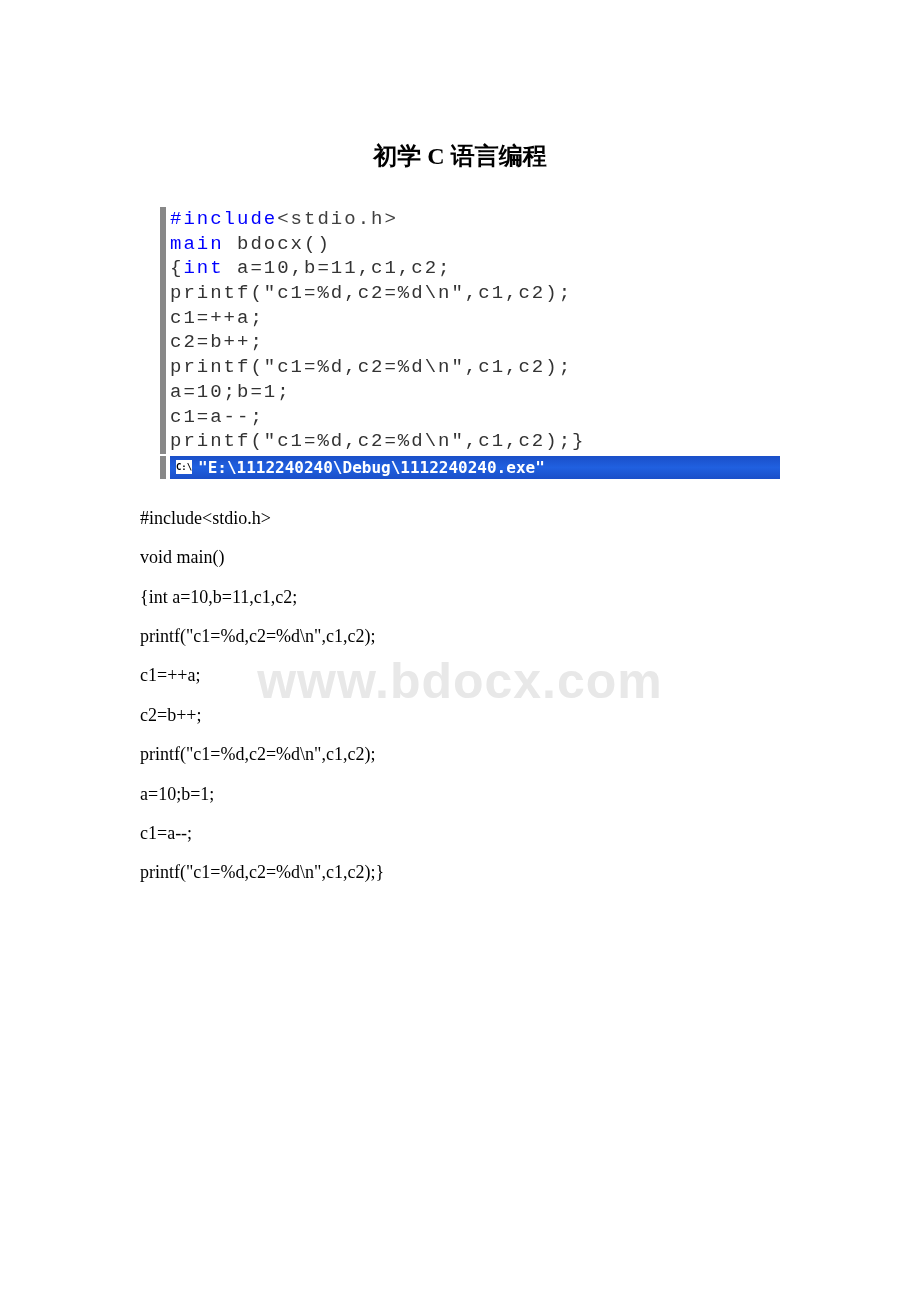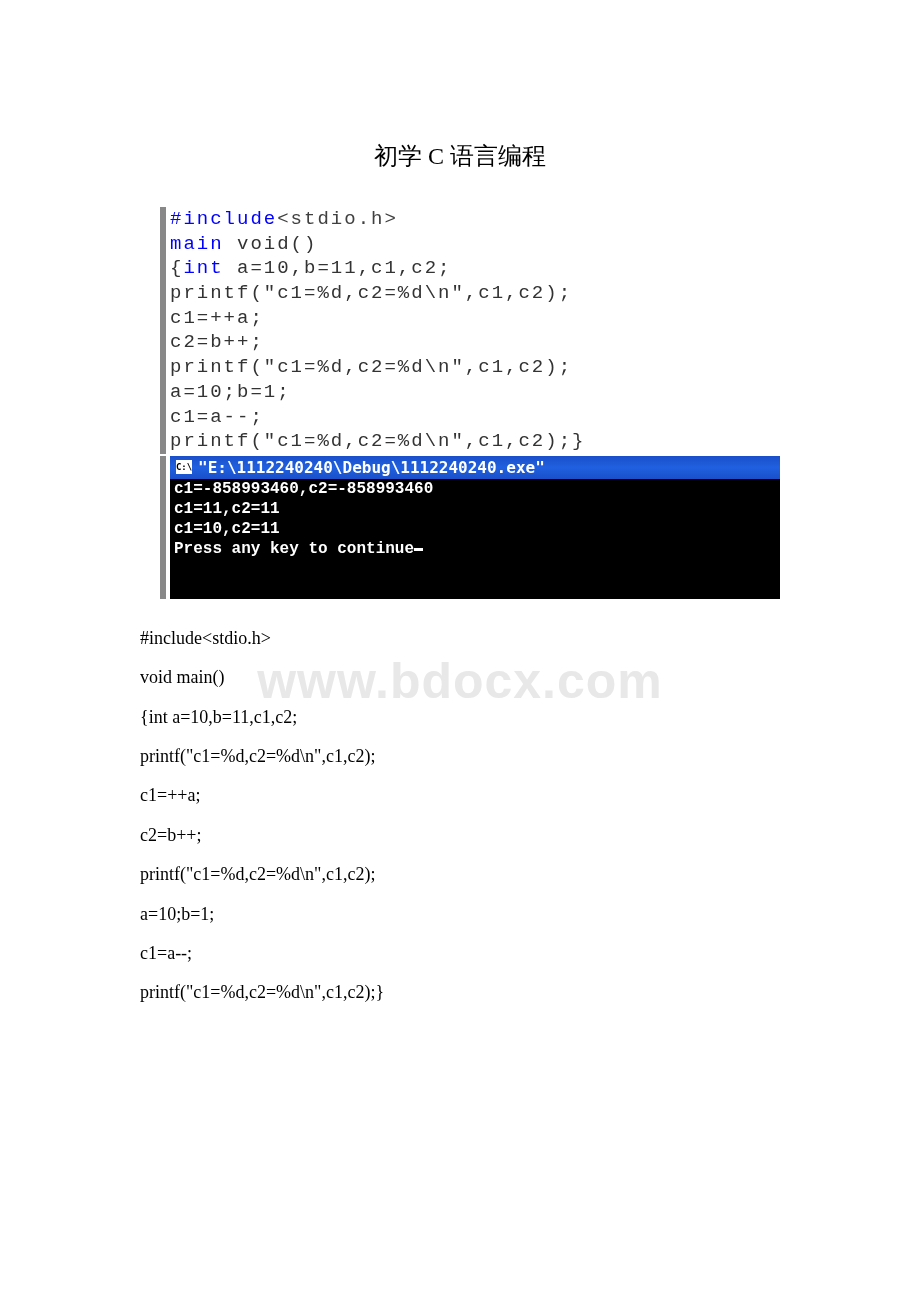--- a/index.html
+++ b/index.html
@@ -7,21 +7,21 @@
       width: 920px;
       height: 1302px;
       background: #ffffff;
       font-family: "Times New Roman", serif;
       position: relative;
       padding: 140px 140px 0 140px;
     }
     .title {
       text-align: center;
       font-size: 24px;
-      font-weight: normal;
+      font-weight: bold;
       margin-bottom: 35px;
       font-family: "SimSun", serif;
     }
     .code-block {
       border-left: 6px solid #888;
       margin-left: 20px;
       padding-left: 4px;
       font-family: "Courier New", monospace;
       font-size: 19px;
       line-height: 1.3;
@@ -102,40 +102,36 @@
       margin-bottom: 2px;
     }
   </style>
 </head>
 <body>
 
 <div class="title">初学 C 语言编程</div>
 
 <div class="code-block">
   <div><span class="code-blue">#include</span><span class="code-teal">&lt;stdio.h&gt;</span></div>
-  <div><span class="code-blue">main</span><span> void()</span></div>
+  <div><span class="code-blue">main</span><span> bdocx()</span></div>
   <div><span>{</span><span class="code-blue">int</span><span> a=10,b=11,c1,c2;</span></div>
   <div>printf("c1=%d,c2=%d\n",c1,c2);</div>
   <div>c1=++a;</div>
   <div>c2=b++;</div>
   <div>printf("c1=%d,c2=%d\n",c1,c2);</div>
   <div>a=10;b=1;</div>
   <div>c1=a--;</div>
   <div>printf("c1=%d,c2=%d\n",c1,c2);}</div>
 </div>
 
 <div class="terminal-wrap">
   <div class="terminal-title-bar">
     <span class="terminal-icon">C:\</span>
     <span>"E:\1112240240\Debug\1112240240.exe"</span>
   </div>
-  <div class="terminal-body"><span>c1=-858993460,c2=-858993460</span>
-<span>c1=11,c2=11</span>
-<span>c1=10,c2=11</span>
-<span>Press any key to continue</span><span class="cursor-block"></span></div>
 </div>
 
 <div class="watermark">www.bdocx.com</div>
 
 <div class="text-content">
   <p>#include&lt;stdio.h&gt;</p>
   <p>void main()</p>
   <p>{int a=10,b=11,c1,c2;</p>
   <p>printf("c1=%d,c2=%d\n",c1,c2);</p>
   <p>c1=++a;</p>

